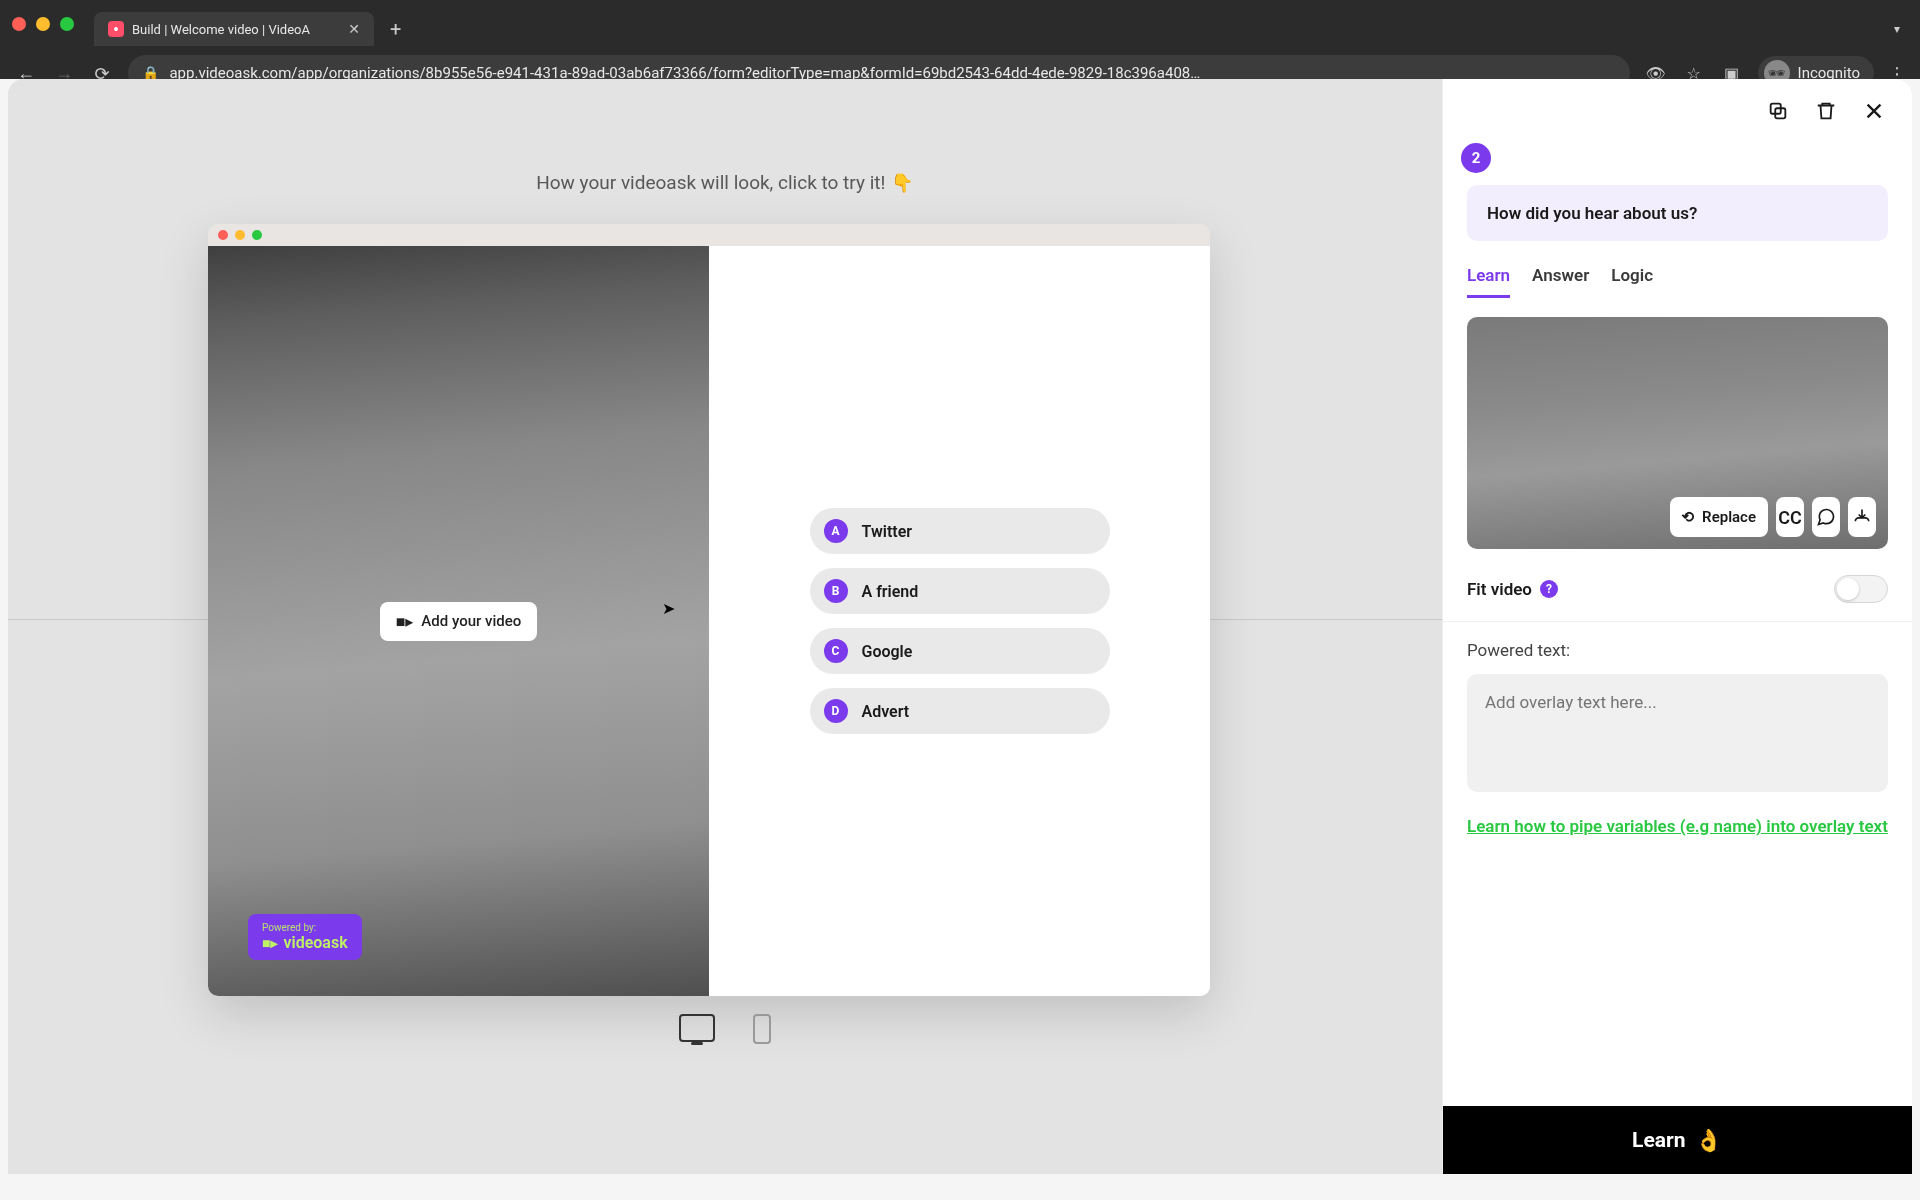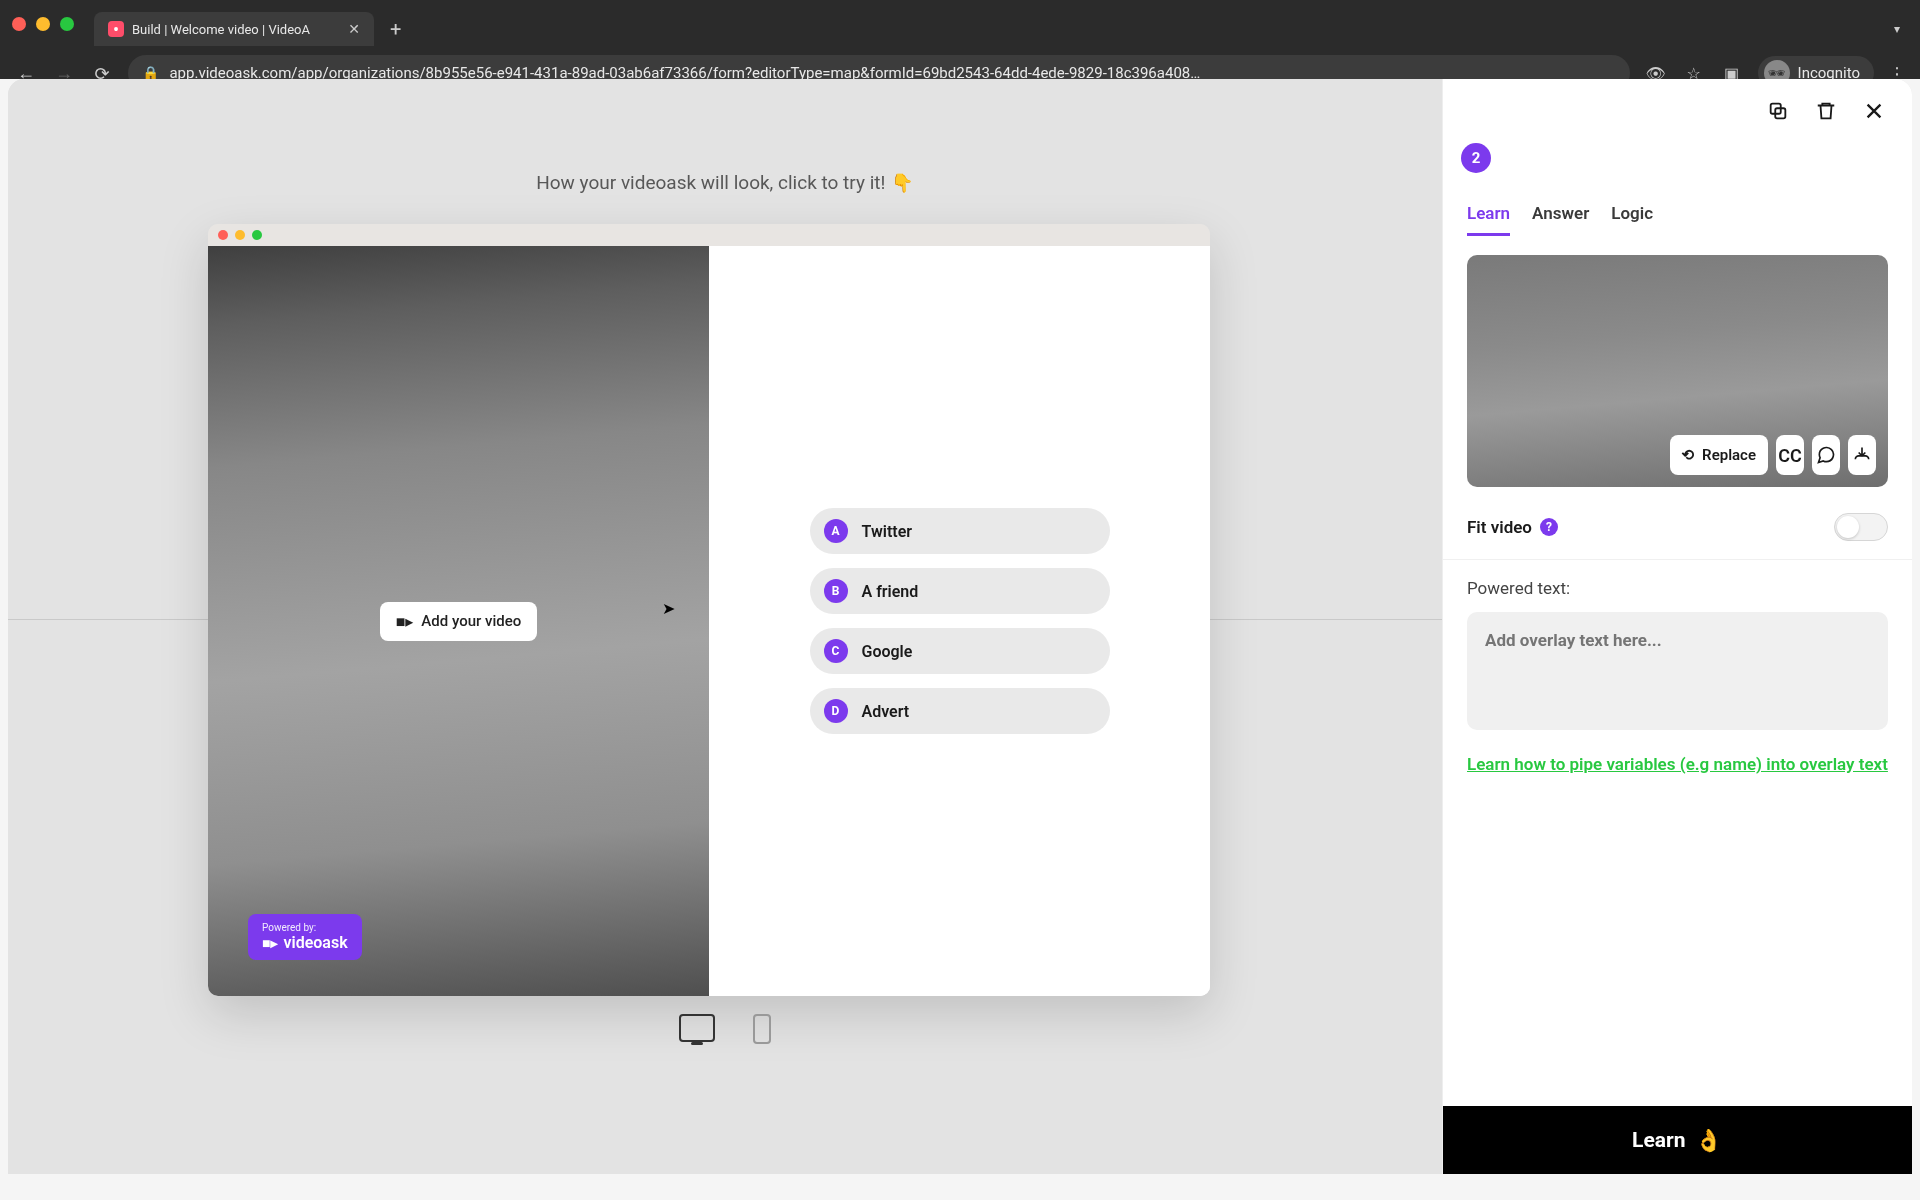--- a/index.html
+++ b/index.html
@@ -47,21 +47,21 @@
     .device-window { position: absolute; left: 200px; top: 145px; width: 1002px; border-radius: 10px; overflow: hidden; box-shadow: 0 18px 50px rgba(0,0,0,0.15); }
     .device-titlebar { height: 22px; background: #e8e5e2; display: flex; align-items: center; padding: 0 10px; gap: 7px; }
     .dtl { width: 10px; height: 10px; border-radius: 50%; }
     .dtl-r { background: #ff5f57; }
     .dtl-y { background: #febc2e; }
     .dtl-g { background: #28c840; }
     .device-body { display: flex; height: 750px; background: #fff; }
     .video-pane { width: 50%; position: relative; background: linear-gradient(175deg, #3f3f3f 0%, #5e5e5e 10%, #878787 28%, #a3a3a3 55%, #8f8f8f 78%, #4f4f4f 100%); display: flex; align-items: center; justify-content: center; }
     .add-video-btn { background: #fff; border-radius: 8px; padding: 10px 16px; display: flex; align-items: center; gap: 8px; cursor: pointer; font-size: 15px; font-weight: 500; color: #222; }
     .add-video-icon { font-size: 16px; }
-    .powered-badge { position: absolute; left: 40px; bottom: 36px; background: #7c3aed; color: #ffffff; border-radius: 8px; padding: 8px 14px; display: flex; flex-direction: column; line-height: 1.15; }
+    .powered-badge { position: absolute; left: 40px; bottom: 36px; background: #7c3aed; color: #bef264; border-radius: 8px; padding: 8px 14px; display: flex; flex-direction: column; line-height: 1.15; }
     .powered-top { font-size: 10px; opacity: 0.9; }
     .powered-bottom { display: flex; align-items: center; gap: 6px; font-size: 16px; font-weight: 600; }
     .powered-icon { font-size: 14px; }
 
     .answers-pane { width: 50%; background: #fff; display: flex; flex-direction: column; justify-content: center; align-items: center; gap: 14px; }
     .answer-pill { width: 300px; background: #e9e9e9; border-radius: 28px; padding: 11px 14px; display: flex; align-items: center; gap: 14px; cursor: pointer; }
     .answer-letter { width: 24px; height: 24px; border-radius: 50%; background: #7c3aed; color: #fff; font-size: 12px; font-weight: 700; display: flex; align-items: center; justify-content: center; }
     .answer-text { font-size: 16px; font-weight: 600; color: #1a1a1a; }
 
     .device-toggle { position: absolute; left: 50%; transform: translateX(-50%); bottom: 130px; display: flex; gap: 38px; }
@@ -90,21 +90,21 @@
     .thumb-btn.icon-only { width: 28px; padding: 0; font-size: 18px; }
 
     .setting-row { display: flex; align-items: center; justify-content: space-between; padding: 26px 24px 18px; border-bottom: 1px solid #f0f0f0; }
     .setting-label { display: flex; align-items: center; gap: 8px; font-size: 17px; font-weight: 600; color: #1a1a1a; }
     .help-badge { width: 18px; height: 18px; border-radius: 50%; background: #7c3aed; color: #fff; font-size: 12px; font-weight: 700; display: flex; align-items: center; justify-content: center; }
     .toggle { width: 54px; height: 28px; border-radius: 14px; border: 1px solid #d6d6d6; background: #f3f3f3; position: relative; cursor: pointer; }
     .toggle::after { content: ""; position: absolute; left: 2px; top: 2px; width: 22px; height: 22px; background: #fff; border-radius: 50%; box-shadow: 0 1px 3px rgba(0,0,0,0.2); }
 
     .overlay-section { padding: 18px 24px; }
     .overlay-label { font-size: 17px; color: #444; margin-bottom: 14px; }
-    .overlay-textarea { width: 100%; min-height: 118px; background: #f0f0f0; border: none; border-radius: 10px; padding: 18px; font-size: 17px; color: #888; resize: none; font-family: inherit; font-weight: bold; }
+    .overlay-textarea { width: 100%; min-height: 118px; background: #f0f0f0; border: none; border-radius: 10px; padding: 18px; font-size: 17px; color: #888; resize: none; font-family: inherit; }
     .learn-link { display: block; margin-top: 18px; color: #28c840; font-size: 17px; font-weight: 600; text-decoration: underline; line-height: 1.45; cursor: pointer; }
 
     .done-bar { margin-top: auto; background: #000; height: 68px; display: flex; align-items: center; justify-content: center; gap: 10px; color: #fff; font-size: 21px; font-weight: 700; cursor: pointer; }
     .done-emoji { font-size: 22px; }
   </style>
 </head>
 <body>
 
 <div class="browser-chrome">
   <div class="tab-bar">
@@ -215,20 +215,21 @@
       </div>
       <div class="top-icon-btn">
         <svg width="22" height="22" viewBox="0 0 24 24" fill="none" stroke="currentColor" stroke-width="2.5">
             <path d="M5 5l14 14M19 5L5 19"></path>
           </svg>
       </div>
     </div>
     <div class="step-badge-row">
       <div class="step-badge">2</div>
     </div>
+    <div class="question-box">How did you hear about us?</div>
     <div class="tabs-row">
       <div class="tab-btn active">Learn</div>
       <div class="tab-btn">Answer</div>
       <div class="tab-btn">Logic</div>
     </div>
     <div class="video-thumb">
       <div class="thumb-controls">
         <div class="thumb-btn">
           <span>⟲</span>
           <span>Replace</span>

